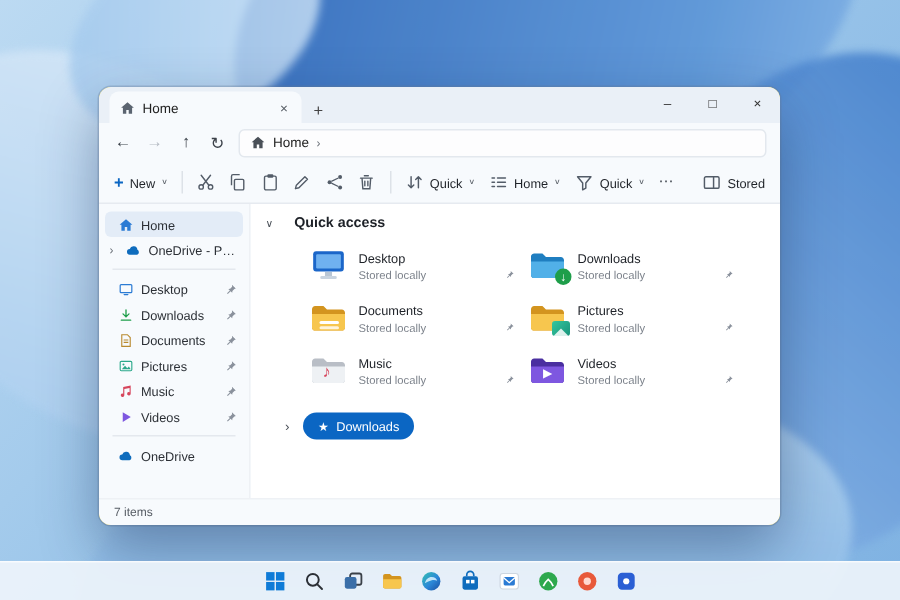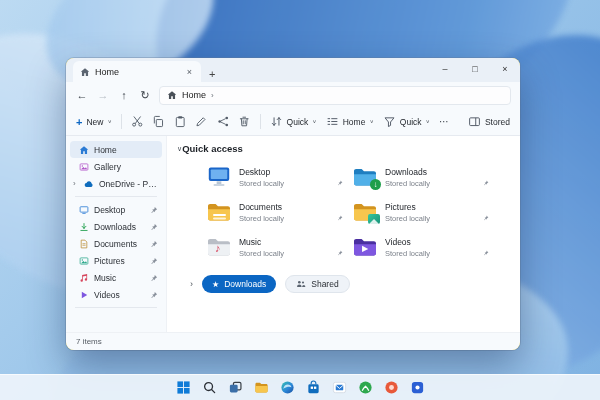--- a/index.html
+++ b/index.html
@@ -57,21 +57,21 @@
   .sidebar { width:101px; background:#f7fafd; border-right:1px solid #eef1f5; padding:5px 4px 2px 4px; font-size:8.5px; color:#2b2f35; flex:0 0 auto; }
   .side-item { height:17px; display:flex; align-items:center; gap:5px; padding:0 4px 0 9px; border-radius:4px; cursor:pointer; white-space:nowrap; }
   .side-item.sel { background:#e3ecf7; }
   .side-label { overflow:hidden; text-overflow:ellipsis; flex:1; }
   .ic10 { width:10px; height:10px; flex:0 0 auto; display:block; }
   .side-chev { font-size:8px; color:#6a7078; margin-left:-6px; width:6px; }
   .side-sep { height:1px; background:#e4e8ee; margin:4px 5px; }
   .pin8 { width:8px; height:8px; color:#8a919c; flex:0 0 auto; display:block; }
 
   .main { flex:1; padding:7px 10px 0 10px; position:relative; overflow:hidden; }
-  .section-head { display:flex; align-items:center; gap:0; font-size:9.5px; font-weight:bold; color:#1d2127; }
+  .section-head { display:flex; align-items:center; gap:14px; font-size:9.5px; font-weight:bold; color:#1d2127; }
   .sec-chev { font-size:7px; color:#4a5058; font-weight:normal; cursor:pointer; }
 
   .qa-grid { margin:12px 0 0 29px; display:grid; grid-template-columns:146px 146px; row-gap:13px; }
   .qa-cell { display:flex; align-items:center; gap:7px; width:138px; cursor:pointer; }
   .qa-ico { width:26px; height:22px; position:relative; flex:0 0 auto; }
   .qa-svg { width:26px; height:22px; display:block; }
   .qa-downloads .fb{fill:#1f7ec0}.qa-downloads .ff{fill:#51b0e8}
   .qa-documents .fb{fill:#d3941f}.qa-documents .ff{fill:#f7c64e}
   .qa-pictures  .fb{fill:#d3941f}.qa-pictures  .ff{fill:#f7c64e}
   .qa-music     .fb{fill:#b9bec6}.qa-music     .ff{fill:#eef1f4}
@@ -283,26 +283,20 @@
     <div class="wbody">
 
       <div class="sidebar">
         <div class="side-item sel">
           <svg class="ic10" style="color:#2b7bd4">
               <use href="#i-house"></use>
             </svg>
           <span class="side-label">Home</span>
         </div>
         <div class="side-item">
-          <svg class="ic10" style="color:#b052c8">
-              <use href="#i-image"></use>
-            </svg>
-          <span class="side-label">Gallery</span>
-        </div>
-        <div class="side-item">
           <span class="side-chev">›</span>
           <svg class="ic10" style="color:#0f6cbd">
               <use href="#i-cloud"></use>
             </svg>
           <span class="side-label">OneDrive - Pers...</span>
         </div>
         <div class="side-sep"></div>
         <div class="side-item">
           <svg class="ic10" style="color:#2b7bd4">
               <use href="#i-monitor"></use>
@@ -351,20 +345,26 @@
         <div class="side-item">
           <svg class="ic10" style="color:#7e57e0">
               <use href="#i-play"></use>
             </svg>
           <span class="side-label">Videos</span>
           <svg class="pin8">
               <use href="#i-pin"></use>
             </svg>
         </div>
         <div class="side-sep"></div>
+        <div class="side-item">
+          <svg class="ic10" style="color:#0f6cbd">
+              <use href="#i-cloud"></use>
+            </svg>
+          <span class="side-label">OneDrive</span>
+        </div>
       </div>
 
       <div class="main">
         <div class="section-head">
           <span class="sec-chev">∨</span>
           <span>Quick access</span>
         </div>
 
         <div class="qa-grid">
 
@@ -471,26 +471,20 @@
               </svg>
           </div>
 
         </div>
 
         <div class="fav-row">
           <span class="fav-chev">›</span>
           <div class="pill pill-fav">
             <span class="star">★</span>
             <span>Downloads</span>
-          </div>
-          <div class="pill pill-shared">
-            <svg class="ic10" style="color:#5b6470">
-                <use href="#i-people"></use>
-              </svg>
-            <span>Shared</span>
           </div>
         </div>
       </div>
     </div>
 
     <div class="statusbar">
       <span>7 items</span>
     </div>
   </div>
 

